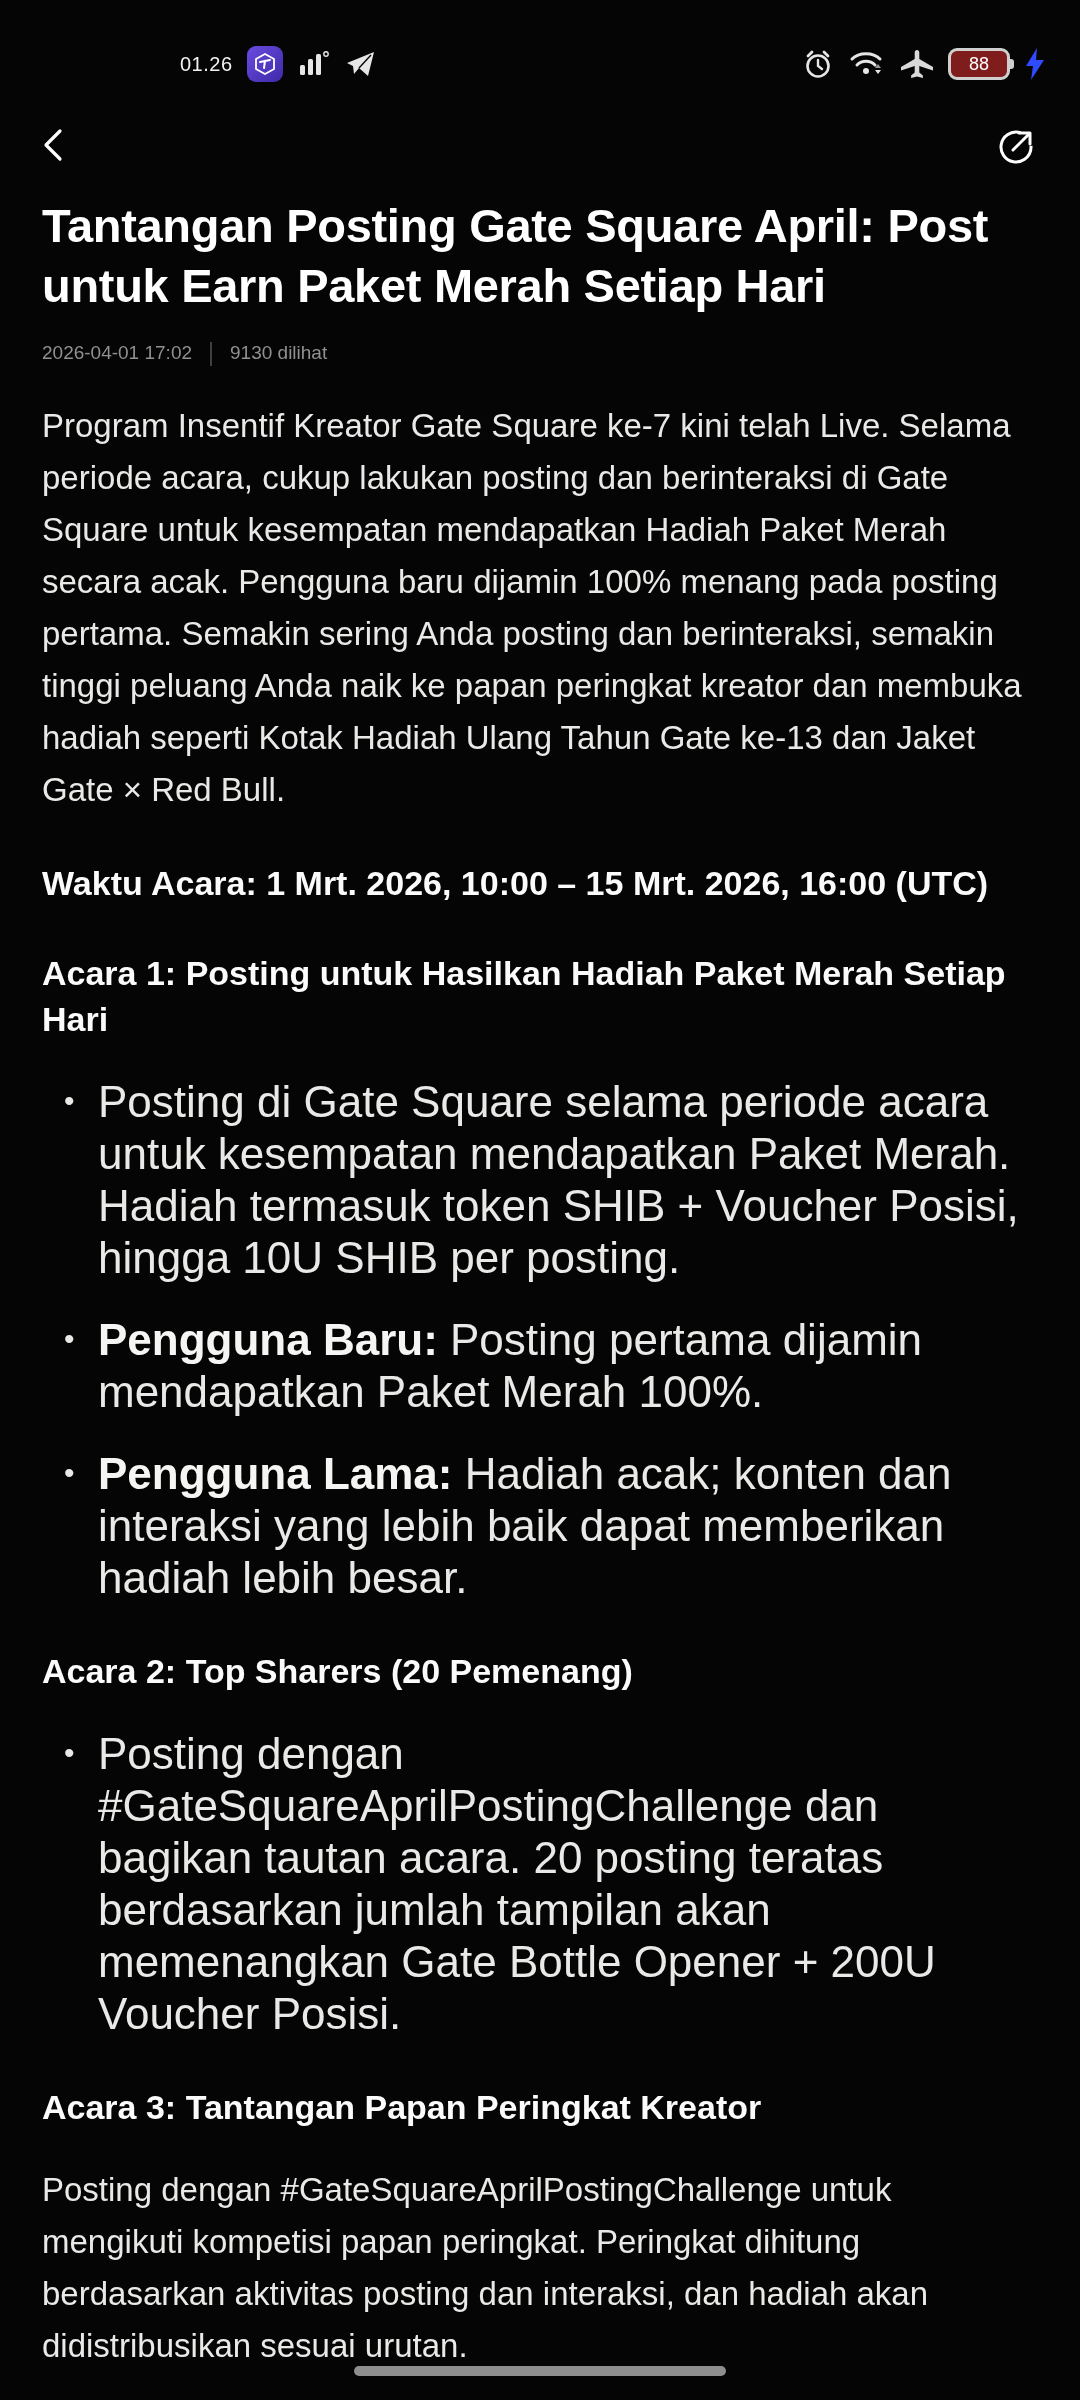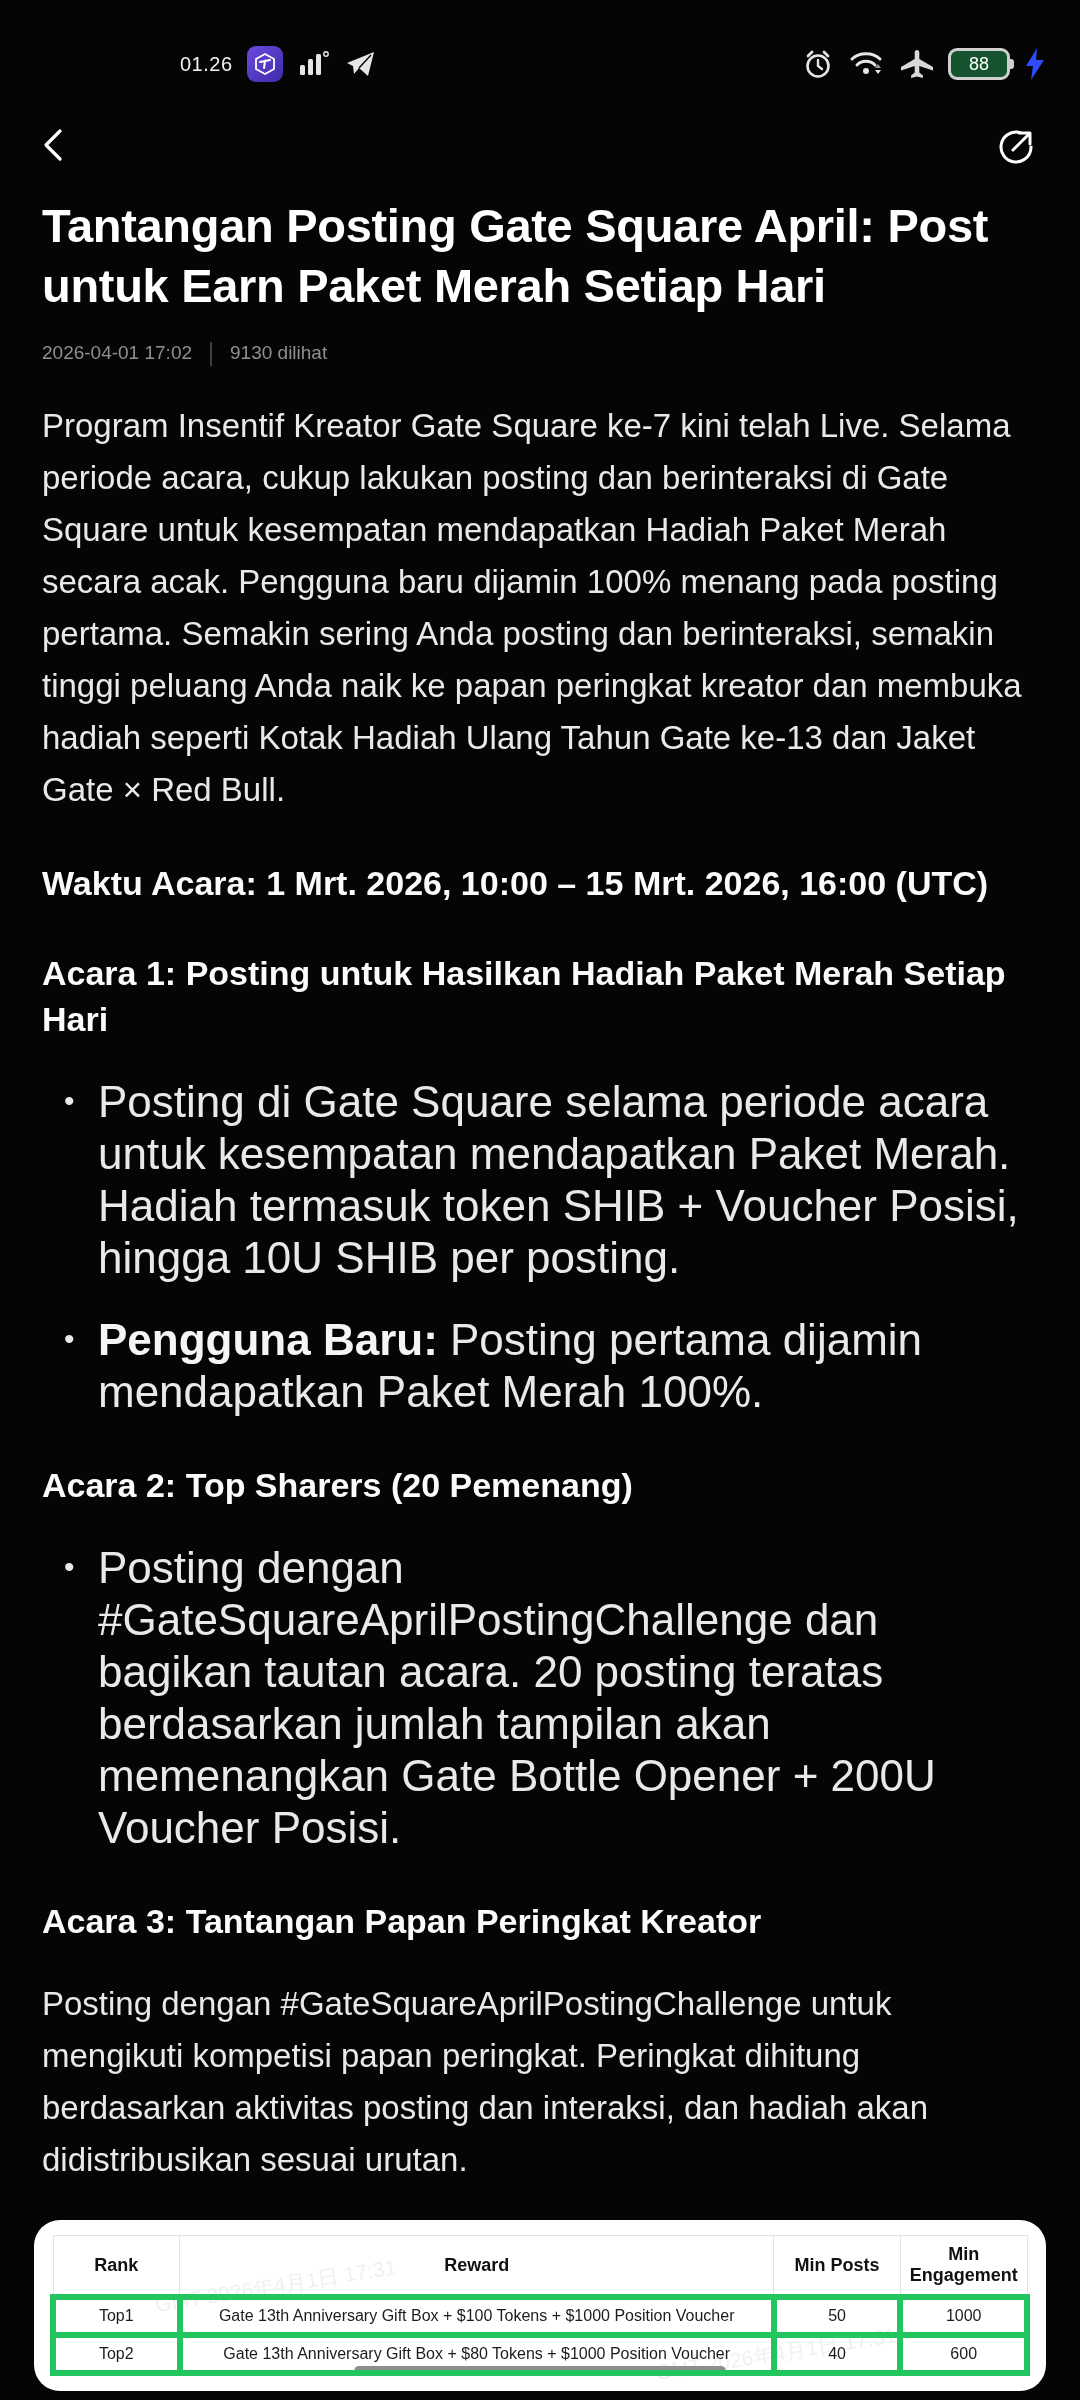--- a/index.html
+++ b/index.html
@@ -14,21 +14,21 @@
     padding:0 34px 0 180px;box-sizing:border-box;
   }
   .sb-left,.sb-right{display:flex;align-items:center;gap:14px;}
   .sb-time{font-size:20px;color:#f2f2f2;letter-spacing:.5px;}
   .app-badge{
     width:36px;height:36px;border-radius:9px;display:flex;align-items:center;justify-content:center;
     background:linear-gradient(135deg,#6a4be0,#3f2aa8);
   }
   .battery{
     position:relative;width:62px;height:32px;border:3px solid #cfcfcf;border-radius:9px;
-    background:#14532d;display:flex;align-items:center;justify-content:center;
+    background:#7f1d1d;display:flex;align-items:center;justify-content:center;
     box-sizing:border-box;
   }
   .battery:after{
     content:"";position:absolute;right:-7px;top:8px;width:4px;height:10px;background:#cfcfcf;
     border-radius:0 3px 3px 0;
   }
   .battery span{font-size:18px;color:#fff;}
   
   .navbar{position:absolute;top:118px;left:0;right:0;height:64px;}
   .nav-btn{position:absolute;background:none;border:none;padding:0;cursor:pointer;line-height:0;}
@@ -149,20 +149,21 @@
       <span class="meta-sep"></span>
       <span>9130 dilihat</span>
     </div>
     <div id="article-body">
         <p>Program Insentif Kreator Gate Square ke-7 kini telah Live. Selama periode acara, cukup lakukan posting dan berinteraksi di Gate Square untuk kesempatan mendapatkan Hadiah Paket Merah secara acak. Pengguna baru dijamin 100% menang pada posting pertama. Semakin sering Anda posting dan berinteraksi, semakin tinggi peluang Anda naik ke papan peringkat kreator dan membuka hadiah seperti Kotak Hadiah Ulang Tahun Gate ke-13 dan Jaket Gate × Red Bull.</p>
         <h2>Waktu Acara: 1 Mrt. 2026, 10:00 – 15 Mrt. 2026, 16:00 (UTC)</h2>
         <h2>Acara 1: Posting untuk Hasilkan Hadiah Paket Merah Setiap Hari</h2>
         <ul>
           <li>Posting di Gate Square selama periode acara untuk kesempatan mendapatkan Paket Merah. Hadiah termasuk token SHIB + Voucher Posisi, hingga 10U SHIB per posting.</li>
           <li><strong>Pengguna Baru:</strong> Posting pertama dijamin mendapatkan Paket Merah 100%.</li>
+          <li><strong>Pengguna Lama:</strong> Hadiah acak; konten dan interaksi yang lebih baik dapat memberikan hadiah lebih besar.</li>
         </ul>
         <h2>Acara 2: Top Sharers (20 Pemenang)</h2>
         <ul>
           <li>Posting dengan #GateSquareAprilPostingChallenge dan bagikan tautan acara. 20 posting teratas berdasarkan jumlah tampilan akan memenangkan Gate Bottle Opener + 200U Voucher Posisi.</li>
         </ul>
         <h2>Acara 3: Tantangan Papan Peringkat Kreator</h2>
         <p>Posting dengan #GateSquareAprilPostingChallenge untuk mengikuti kompetisi papan peringkat. Peringkat dihitung berdasarkan aktivitas posting dan interaksi, dan hadiah akan didistribusikan sesuai urutan.</p>
         <div class="table-card">
           <div class="wm" style="left: 120px; top: 52px;">GMT 2026年4月1日 17:31</div>
           <div class="wm" style="left: 620px; top: 120px;">GMT 2026年4月1日 17:31</div>

